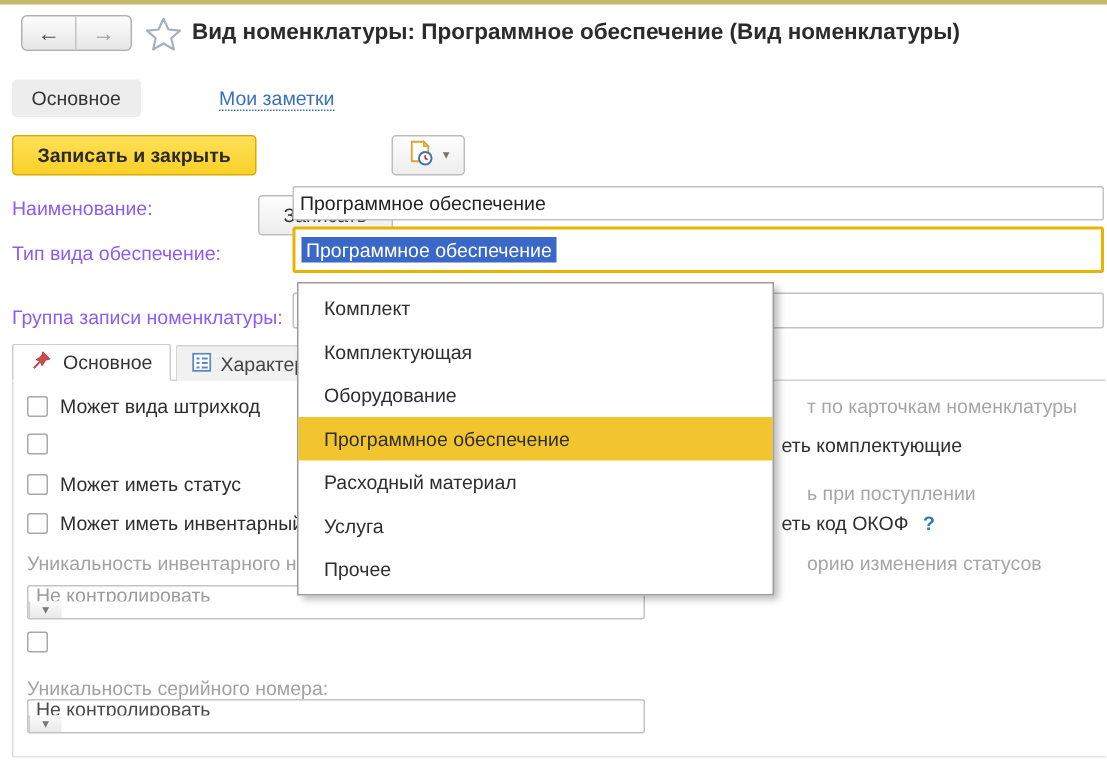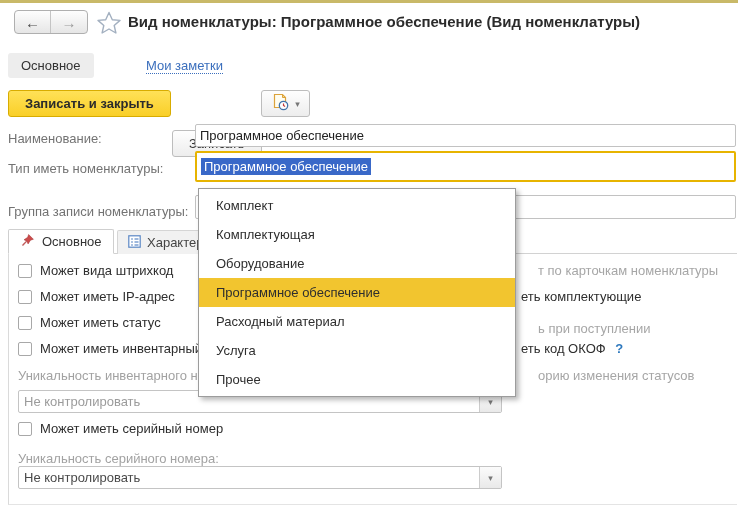--- a/index.html
+++ b/index.html
@@ -33,21 +33,21 @@
   .btn { top:90px; height:27px; display:inline-flex; align-items:center; border-radius:3px;
     padding:0 16px; cursor:pointer; }
   .btn-primary { left:8px; background:linear-gradient(#FFE158,#F9CF28); border:1px solid #D8AC00;
     font-weight:bold; color:#2B2B2B; }
   .btn-secondary { left:172px; background:linear-gradient(#FEFEFE,#EDEDED); border:1px solid #BDBDBD; color:#333;margin-top:40px; }
   .btn-iconbtn { left:261px; width:49px; padding:0 6px; background:linear-gradient(#FEFEFE,#EDEDED);
     border:1px solid #BDBDBD; display:flex; gap:5px; align-items:center; justify-content:center; }
   .caret { font-size:9px; color:#777; }
 
   
-  .lbl { left:8px; color:#737373; white-space:nowrap; }
+  .lbl { left:8px; color:#8b5cf6; white-space:nowrap; }
   .input { background:#fff; border:1px solid #C2C2C2; border-radius:2px; display:flex;
     align-items:center; padding:0 4px; color:#222; white-space:nowrap; overflow:hidden; }
   .inp-name  { left:195px; top:124px; width:541px; height:23px; }
   .inp-type  { left:195px; top:151px; width:541px; height:31px; border:2px solid #E7B400; border-radius:2px; }
   .inp-group { left:195px; top:195px; width:541px; height:24px; }
   .selection { background:#3968C8; color:#fff; padding:1px 3px; }
 
   
   .tab-active { left:8px; top:229px; height:25px; background:#fff; border:1px solid #CFCFCF;
     border-bottom:1px solid #fff; border-radius:2px 2px 0 0; display:flex; align-items:center;
@@ -57,22 +57,22 @@
     padding:0 10px; color:#444; z-index:1; }
   .panel { left:8px; top:253px; width:729px; height:252px; border-top:1px solid #D2D2D2;
     border-left:1px solid #DADADA; border-bottom:1px solid #E4E4E4; z-index:1; }
 
   
   .cbrow { display:flex; align-items:center; gap:8px; white-space:nowrap; color:#2E2E2E; }
   .cb { width:14px; height:14px; border:1px solid #A8A8A8; border-radius:2px; background:#fff; flex:0 0 auto; }
   .graylbl { color:#A2A2A2; white-space:nowrap; }
 
   
-  .combo { left:18px; width:484px; height:23px; border:1px solid #C4C4C4; border-radius:2px;
-    background:#fff; display:flex; align-items:stretch; }
+  .combo { left:18px; width:412px; height:23px; border:1px solid #C4C4C4; border-radius:2px;
+    background:#fff; display:flex; align-items:stretch;flex-direction:column; }
   .combo .val { flex:1; display:flex; align-items:center; padding:0 5px; white-space:nowrap; overflow:hidden; }
   .combo .arrow { width:22px; border-left:1px solid #CCC; background:linear-gradient(#FBFBFB,#E9E9E9);
     display:flex; align-items:center; justify-content:center; cursor:pointer; }
   .combo1 .val { color:#9B9B9B; }
   .combo2 .val { color:#4A4A4A; }
 
   
   .frag { left:521px; white-space:nowrap; }
   .frag-gray { color:#A6A6A6;padding-left:17px; }
   .frag-dark { color:#2E2E2E; }
@@ -118,21 +118,21 @@
     </svg>
   </span>
   <span class="caret">▾</span>
 </div>
 
 <div class="abs lbl" style="top:131px;">Наименование:</div>
 <div class="abs input inp-name">
   <span>Программное обеспечение</span>
 </div>
 
-<div class="abs lbl" style="top:161px;">Тип иметь номенклатуры:</div>
+<div class="abs lbl" style="top:161px;">Тип вида обеспечение:</div>
 <div class="abs input inp-type">
   <span class="selection">Программное обеспечение</span>
 </div>
 
 <div class="abs lbl" style="top:204px;">Группа записи номенклатуры:</div>
 <div class="abs input inp-group"></div>
 
 <div class="abs panel"></div>
 
 <div class="abs tab-active">
@@ -158,21 +158,20 @@
   </span>
   <span>Характер</span>
 </div>
 
 <div class="abs cbrow" style="left:18px; top:263px;">
   <span class="cb"></span>
   <span>Может вида штрихкод</span>
 </div>
 <div class="abs cbrow" style="left:18px; top:289px;">
   <span class="cb"></span>
-  <span>Может иметь IP-адрес</span>
 </div>
 <div class="abs cbrow" style="left:18px; top:315px;">
   <span class="cb"></span>
   <span>Может иметь статус</span>
 </div>
 <div class="abs cbrow" style="left:18px; top:341px;">
   <span class="cb"></span>
   <span>Может иметь инвентарный</span>
 </div>
 
@@ -180,21 +179,20 @@
 
 <div class="abs combo combo1" style="top:390px;">
   <span class="val">Не контролировать</span>
   <span class="arrow">
     <span class="caret">▾</span>
   </span>
 </div>
 
 <div class="abs cbrow" style="left:18px; top:421px;">
   <span class="cb"></span>
-  <span>Может иметь серийный номер</span>
 </div>
 
 <div class="abs graylbl" style="left:18px; top:451px;">Уникальность серийного номера:</div>
 
 <div class="abs combo combo2" style="top:466px;">
   <span class="val">Не контролировать</span>
   <span class="arrow">
     <span class="caret">▾</span>
   </span>
 </div>

